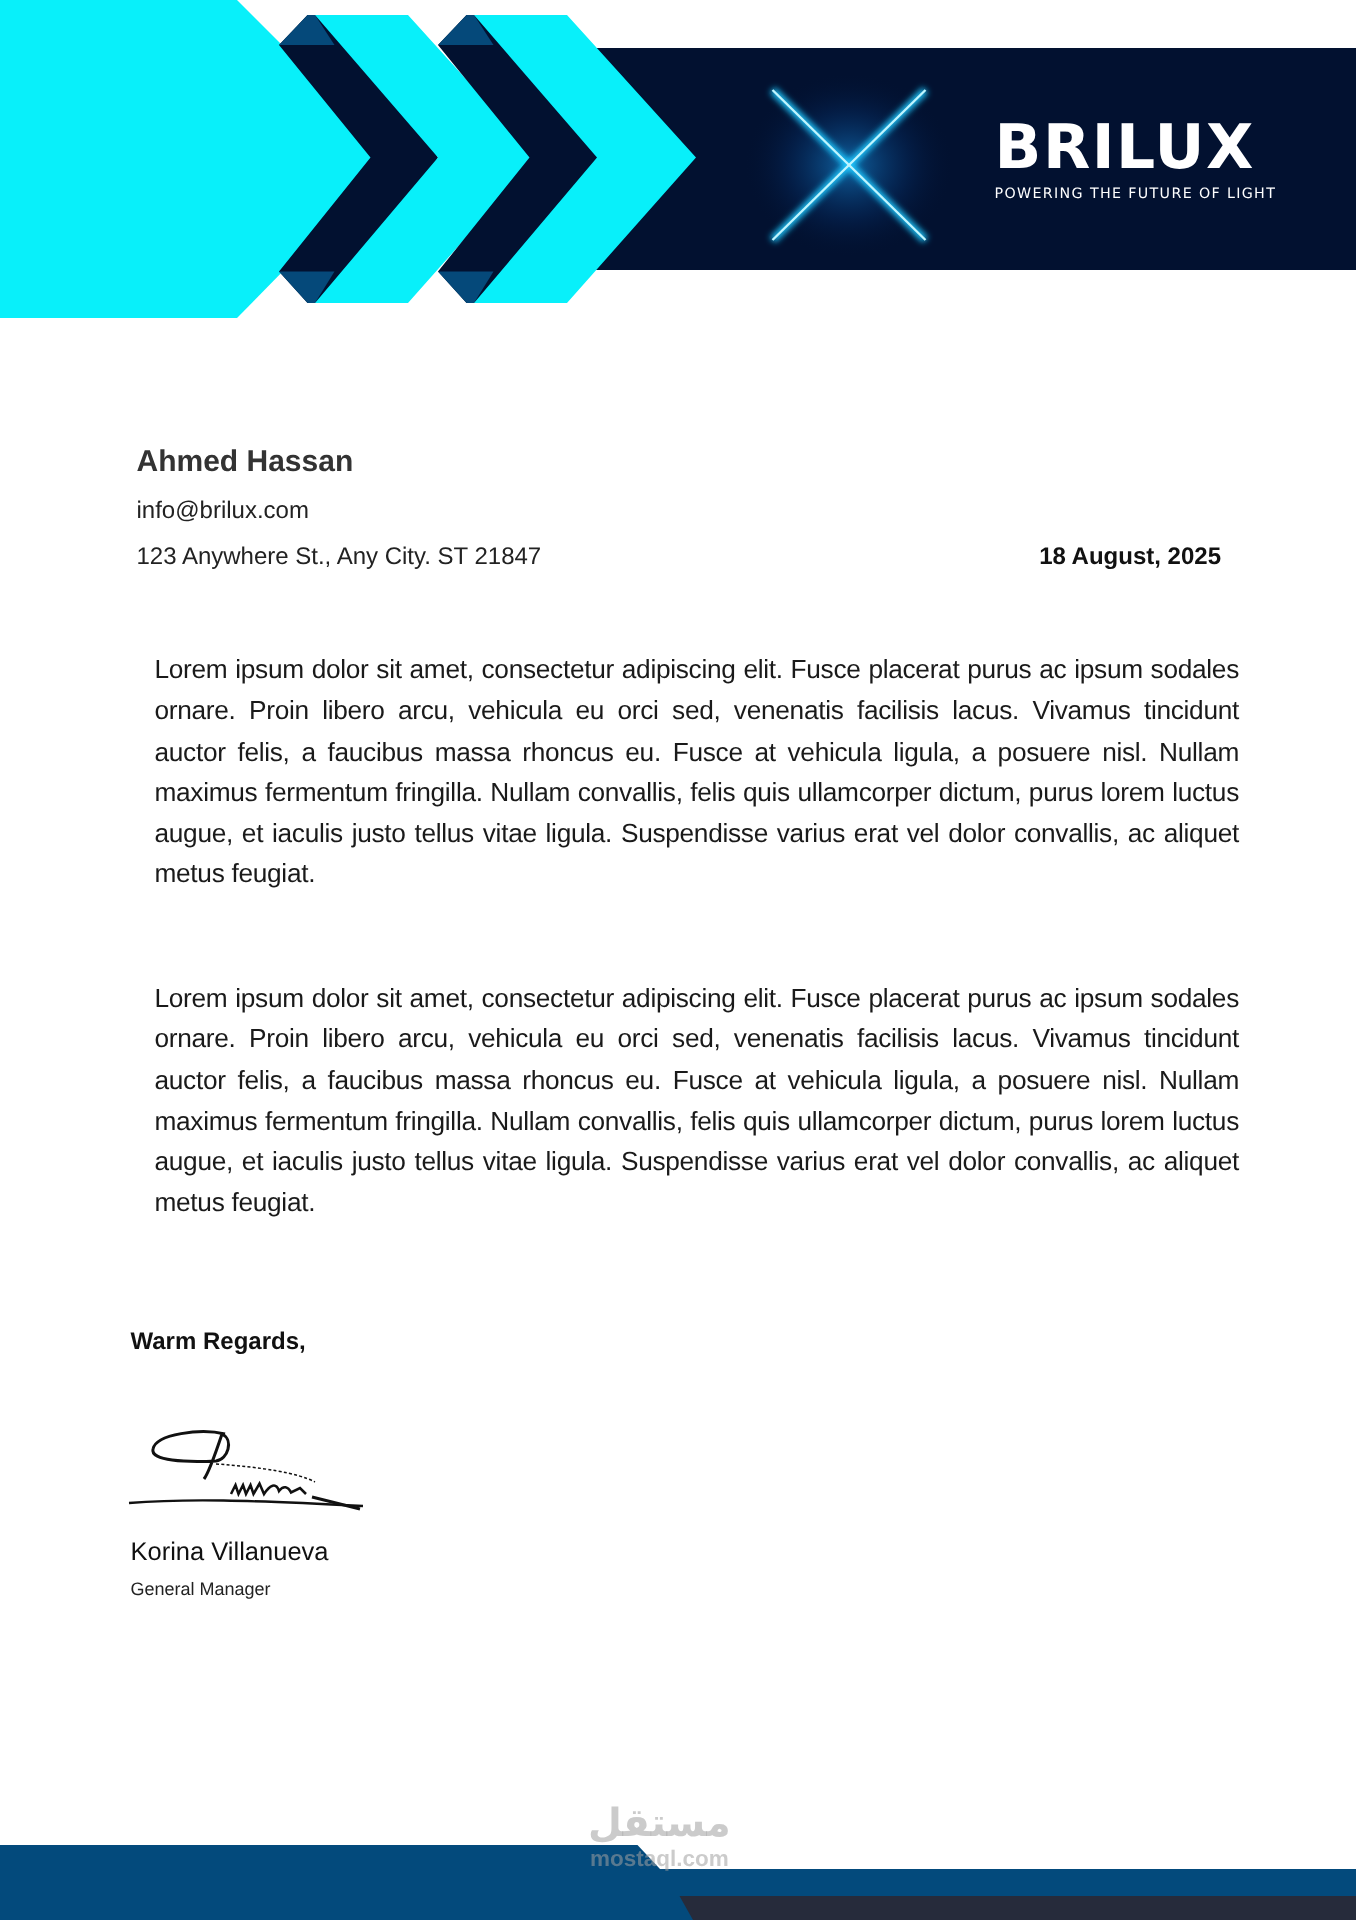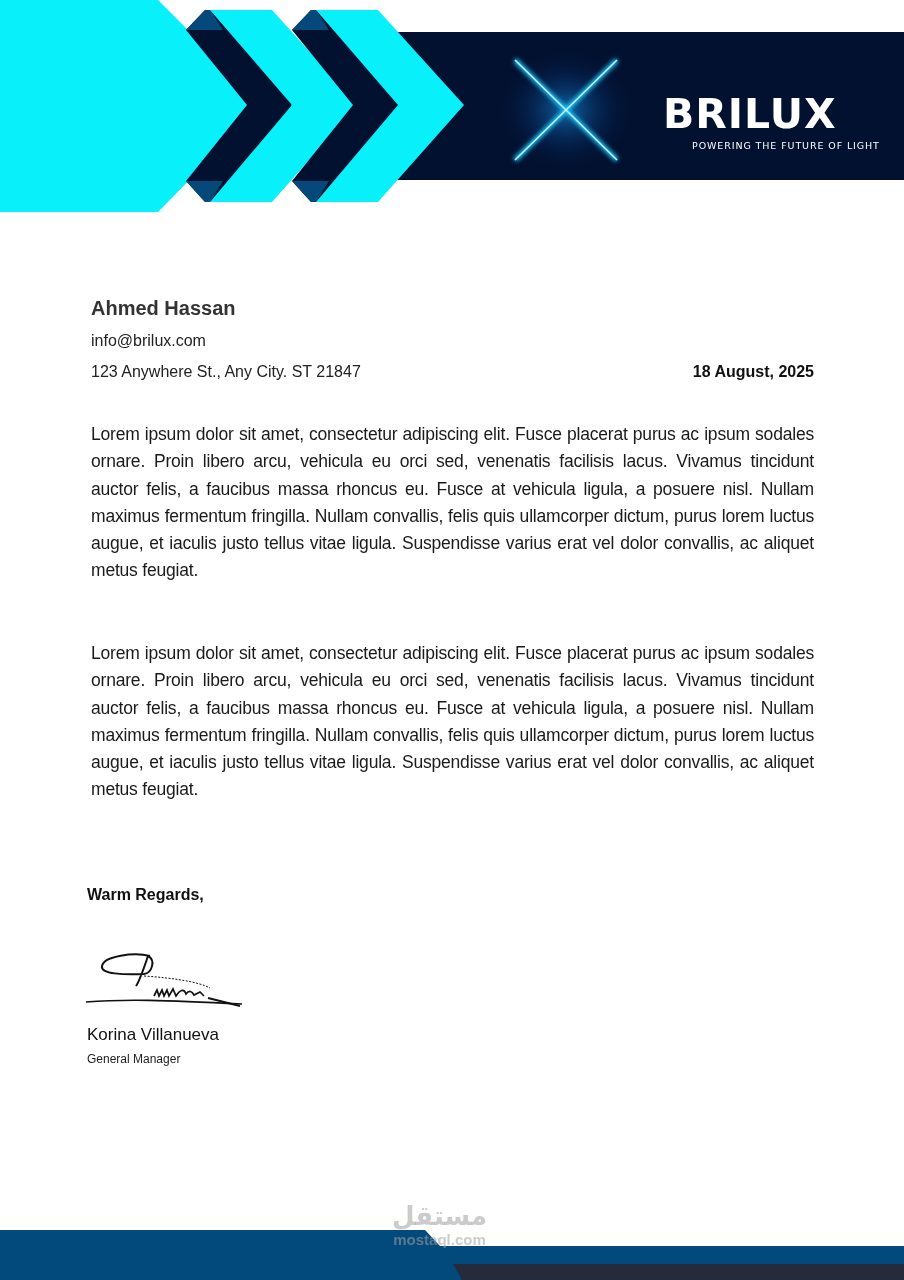--- a/index.html
+++ b/index.html
@@ -1,25 +1,25 @@
 <!DOCTYPE html>
 <html><head>
 <meta charset="utf-8">
 <style>
   html, body { margin: 0; padding: 0; background: #ffffff; }
   body { width: 904px; height: 1280px; position: relative; overflow: hidden; font-family: "Liberation Sans", sans-serif; color: #111; }
   .header-art { position: absolute; left: 0; top: 0; width: 904px; height: 220px; }
-  .brand { position: absolute; left: 663px; top: 92px; color: #ffffff; }
+  .brand { position: absolute; left: 663px; top: 76px; color: #ffffff; }
   .brand-name { font-family: "DejaVu Sans", sans-serif; font-weight: bold; font-size: 41px; letter-spacing: 1px; line-height: 44px; }
-  .brand-tag { font-family: "DejaVu Sans", sans-serif; font-size: 9.5px; letter-spacing: 0.9px; margin-top: 4px; margin-left: 29px; }
+  .brand-tag { font-family: "DejaVu Sans", sans-serif; font-size: 9.5px; letter-spacing: 0.9px; margin-top: 4px; }
   .sender-name { position: absolute; left: 91px; top: 297px; font-size: 20px; font-weight: bold; color: #333; }
   .sender-email { position: absolute; left: 91px; top: 332px; font-size: 16px; color: #222; }
   .sender-address { position: absolute; left: 91px; top: 363px; font-size: 16px; color: #222; }
   .letter-date { position: absolute; right: 90px; top: 363px; font-size: 16px; font-weight: bold; color: #111; }
-  .body-para { position: absolute; left: 91px; width: 723px; font-size: 17.5px; line-height: 27.3px; text-align: justify; color: #1a1a1a; margin: 0; letter-spacing: -0.2px; }
+  .body-para { position: absolute; left: 91px; width: 723px; font-size: 17.5px; line-height: 27.3px; text-align: justify; color: #1a1a1a; margin: 12px; letter-spacing: -0.2px; }
   .p1 { top: 421px; }
   .p2 { top: 640px; }
   .closing { position: absolute; left: 87px; top: 886px; font-size: 16px; font-weight: bold; }
   .signature { position: absolute; left: 84px; top: 948px; width: 160px; height: 62px; }
   .signer-name { position: absolute; left: 87px; top: 1025px; font-size: 17px; font-weight: normal; }
   .signer-title { position: absolute; left: 87px; top: 1052px; font-size: 12px; color: #222; }
   .footer-art { position: absolute; left: 0; top: 1230px; width: 904px; height: 50px; }
   .watermark { position: absolute; left: 392px; top: 1200px; text-align: center; color: rgba(160,160,160,0.55); font-weight: bold; }
   .wm-ar { font-family: "DejaVu Sans", sans-serif; font-size: 26px; line-height: 32px; }
   .wm-en { font-size: 15px; line-height: 16px; }

